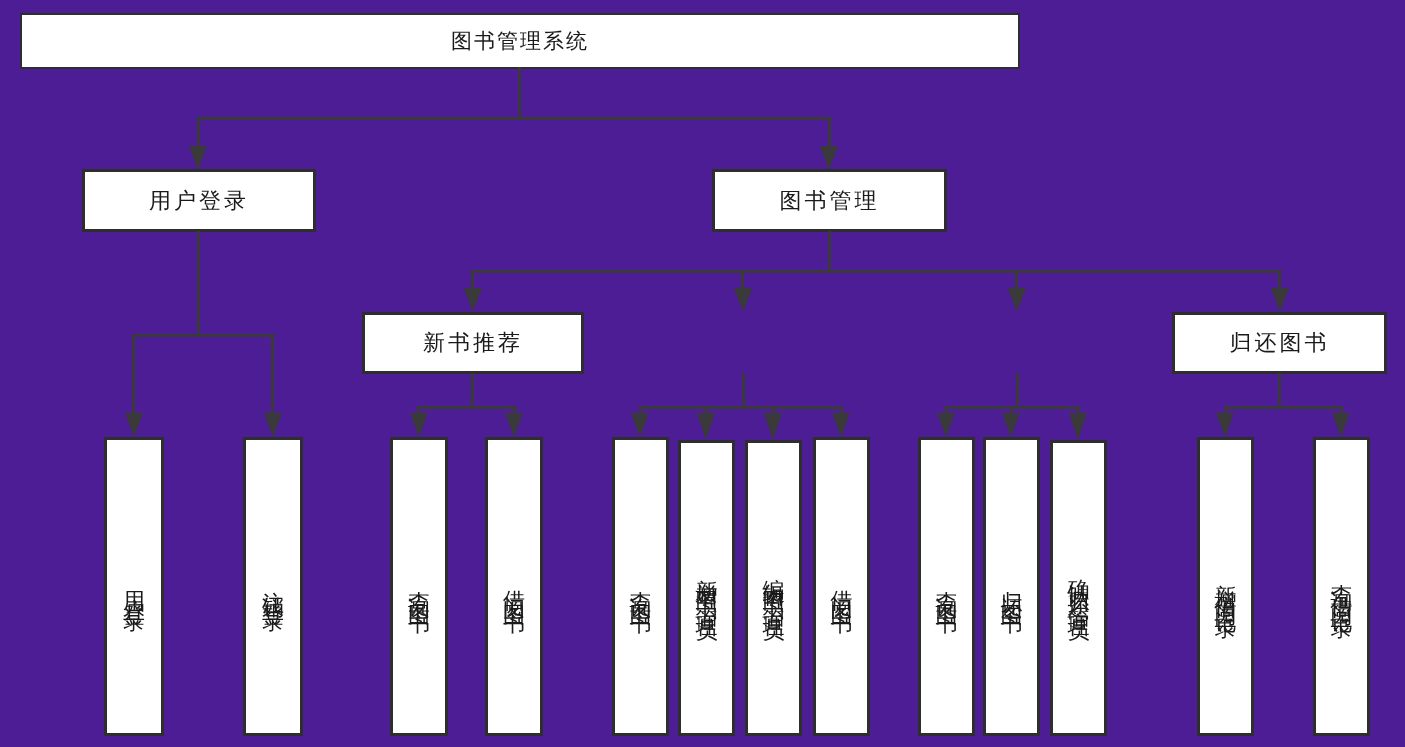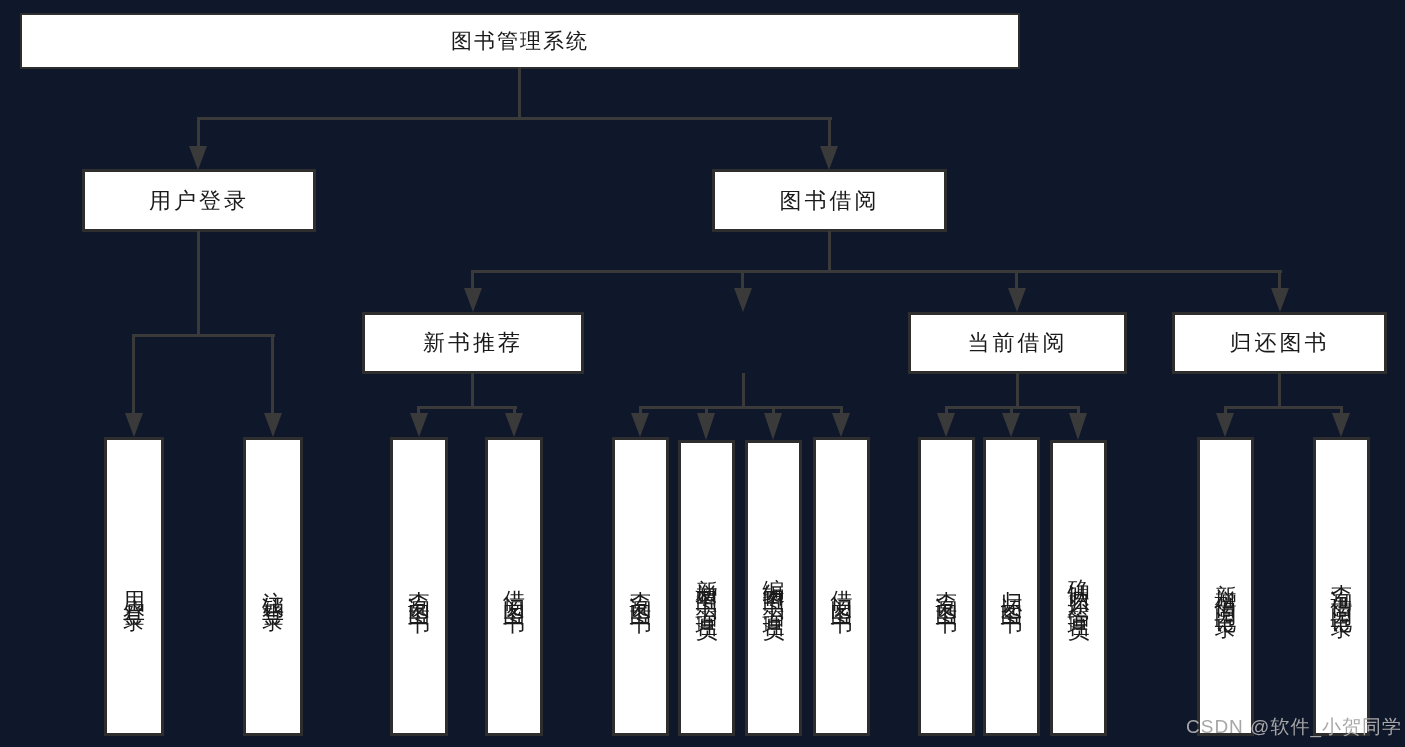--- a/index.html
+++ b/index.html
@@ -3,21 +3,21 @@
 <meta charset="utf-8">
 <style>
   * { margin: 0; padding: 0; box-sizing: border-box; }
   html, body { background: #ffffff; }
   body { font-family: "Liberation Sans", "DejaVu Sans", sans-serif; }
 
   .canvas {
     position: relative;
     width: 1405px;
     height: 747px;
-    background: #0f172a;
+    background: #4c1d95;
     overflow: hidden;
     color: #1a1a1a;
   }
 
   .box {
     position: absolute;
     background: #ffffff;
     border: 3px solid #2e2e2e;
     display: flex;
     align-items: center;
@@ -74,21 +74,21 @@
   <div class="line h" style="left:197px;top:117px;width:635px;"></div>
   <div class="line v" style="left:197px;top:117px;height:32px;"></div>
   <div class="arrow" style="left:189px;top:146px;"></div>
   <div class="line v" style="left:828px;top:117px;height:32px;"></div>
   <div class="arrow" style="left:820px;top:146px;"></div>
 
   <div class="box hbox" style="left:82px;top:169px;width:234px;height:63px;">
     <span>用户登录</span>
   </div>
   <div class="box hbox" style="left:712px;top:169px;width:235px;height:63px;">
-    <span>图书借阅</span>
+    <span>图书管理</span>
   </div>
 
   <div class="line v" style="left:197px;top:231px;height:106px;"></div>
   <div class="line h" style="left:132px;top:334px;width:143px;"></div>
   <div class="line v" style="left:132px;top:334px;height:81px;"></div>
   <div class="arrow" style="left:125px;top:413px;"></div>
   <div class="line v" style="left:271px;top:334px;height:81px;"></div>
   <div class="arrow" style="left:264px;top:413px;"></div>
 
   <div class="line v" style="left:828px;top:231px;height:42px;"></div>
@@ -97,23 +97,20 @@
   <div class="arrow" style="left:464px;top:288px;"></div>
   <div class="line v" style="left:741px;top:270px;height:22px;"></div>
   <div class="arrow" style="left:734px;top:288px;"></div>
   <div class="line v" style="left:1015px;top:270px;height:22px;"></div>
   <div class="arrow" style="left:1008px;top:288px;"></div>
   <div class="line v" style="left:1278px;top:270px;height:22px;"></div>
   <div class="arrow" style="left:1271px;top:288px;"></div>
 
   <div class="box hbox" style="left:362px;top:312px;width:222px;height:62px;">
     <span>新书推荐</span>
-  </div>
-  <div class="box hbox" style="left:908px;top:312px;width:219px;height:62px;">
-    <span>当前借阅</span>
   </div>
   <div class="box hbox" style="left:1172px;top:312px;width:215px;height:62px;">
     <span>归还图书</span>
   </div>
 
   <div class="line v" style="left:471px;top:373px;height:36px;"></div>
   <div class="line h" style="left:417px;top:406px;width:100px;"></div>
   <div class="line v" style="left:417px;top:406px;height:9px;"></div>
   <div class="arrow" style="left:410px;top:413px;"></div>
   <div class="line v" style="left:513px;top:406px;height:9px;"></div>
@@ -183,15 +180,14 @@
     <span>确认归还（管理员）</span>
   </div>
 
   <div class="box leaf" style="left:1197px;width:57px;">
     <span>新增借阅记录</span>
   </div>
   <div class="box leaf" style="left:1313px;width:57px;">
     <span>查询借阅记录</span>
   </div>
 
-  <div class="watermark">CSDN @软件_小贺同学</div>
 
 </div>
 
 </body></html>

